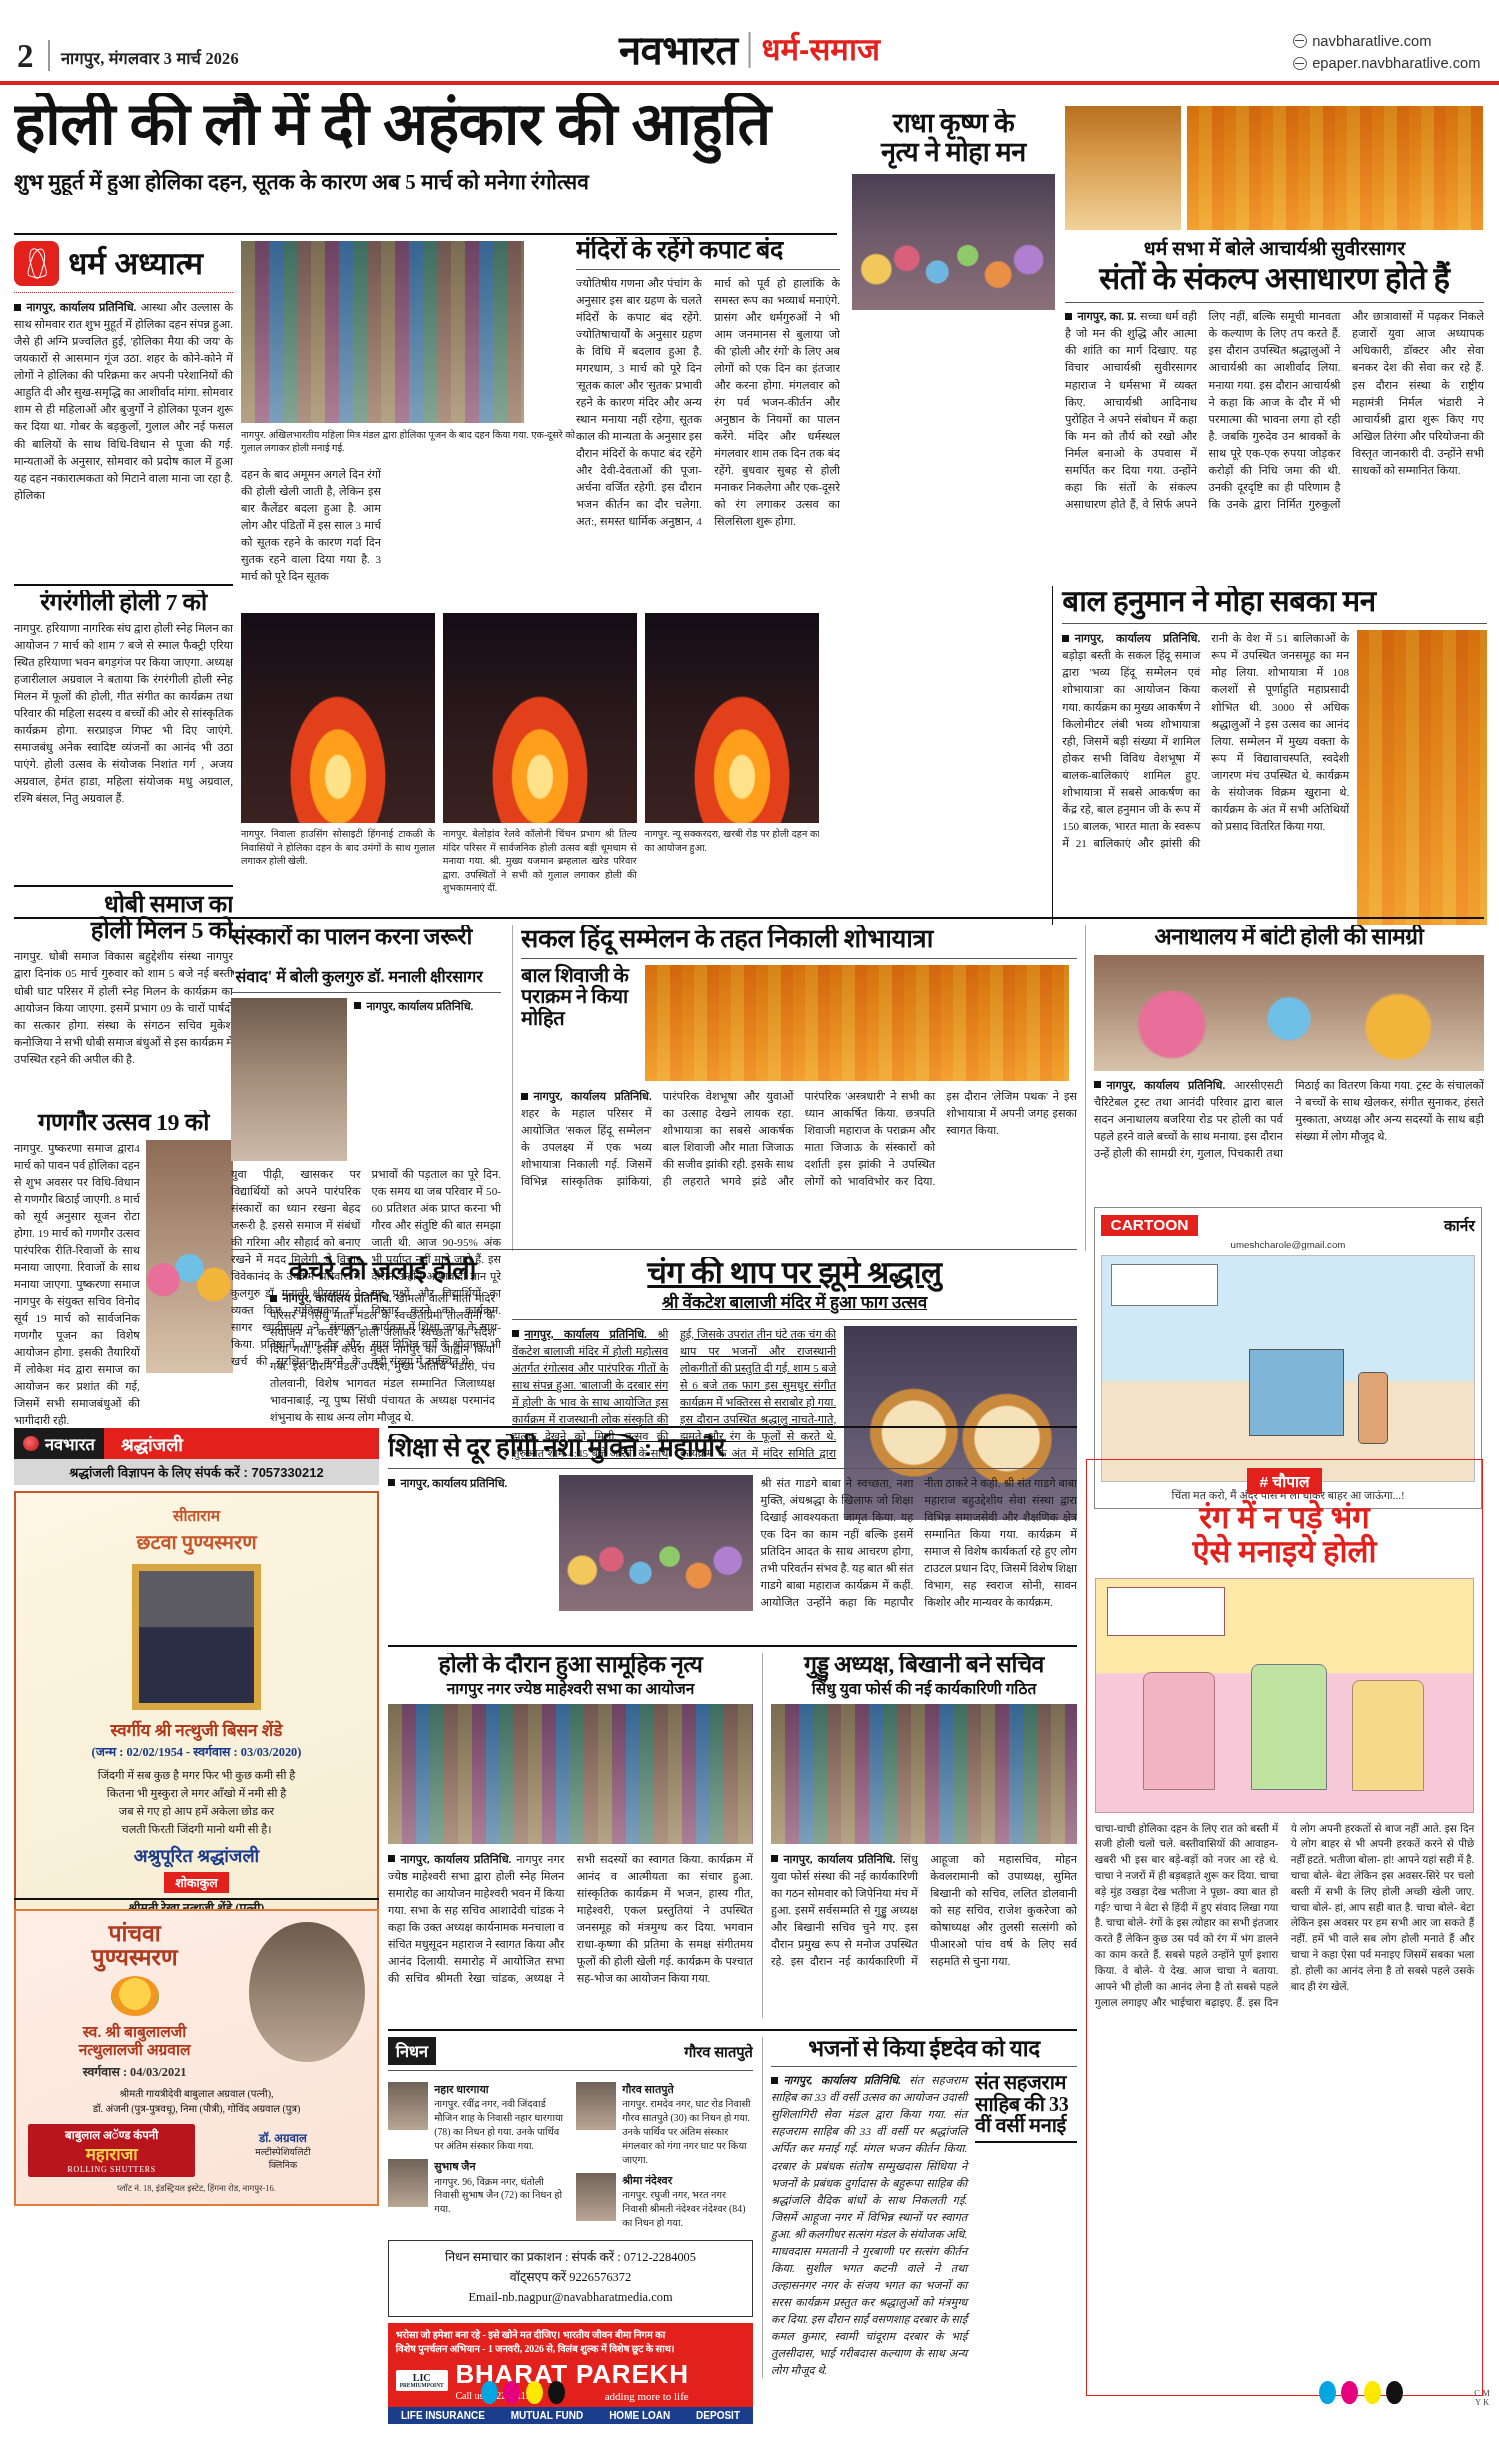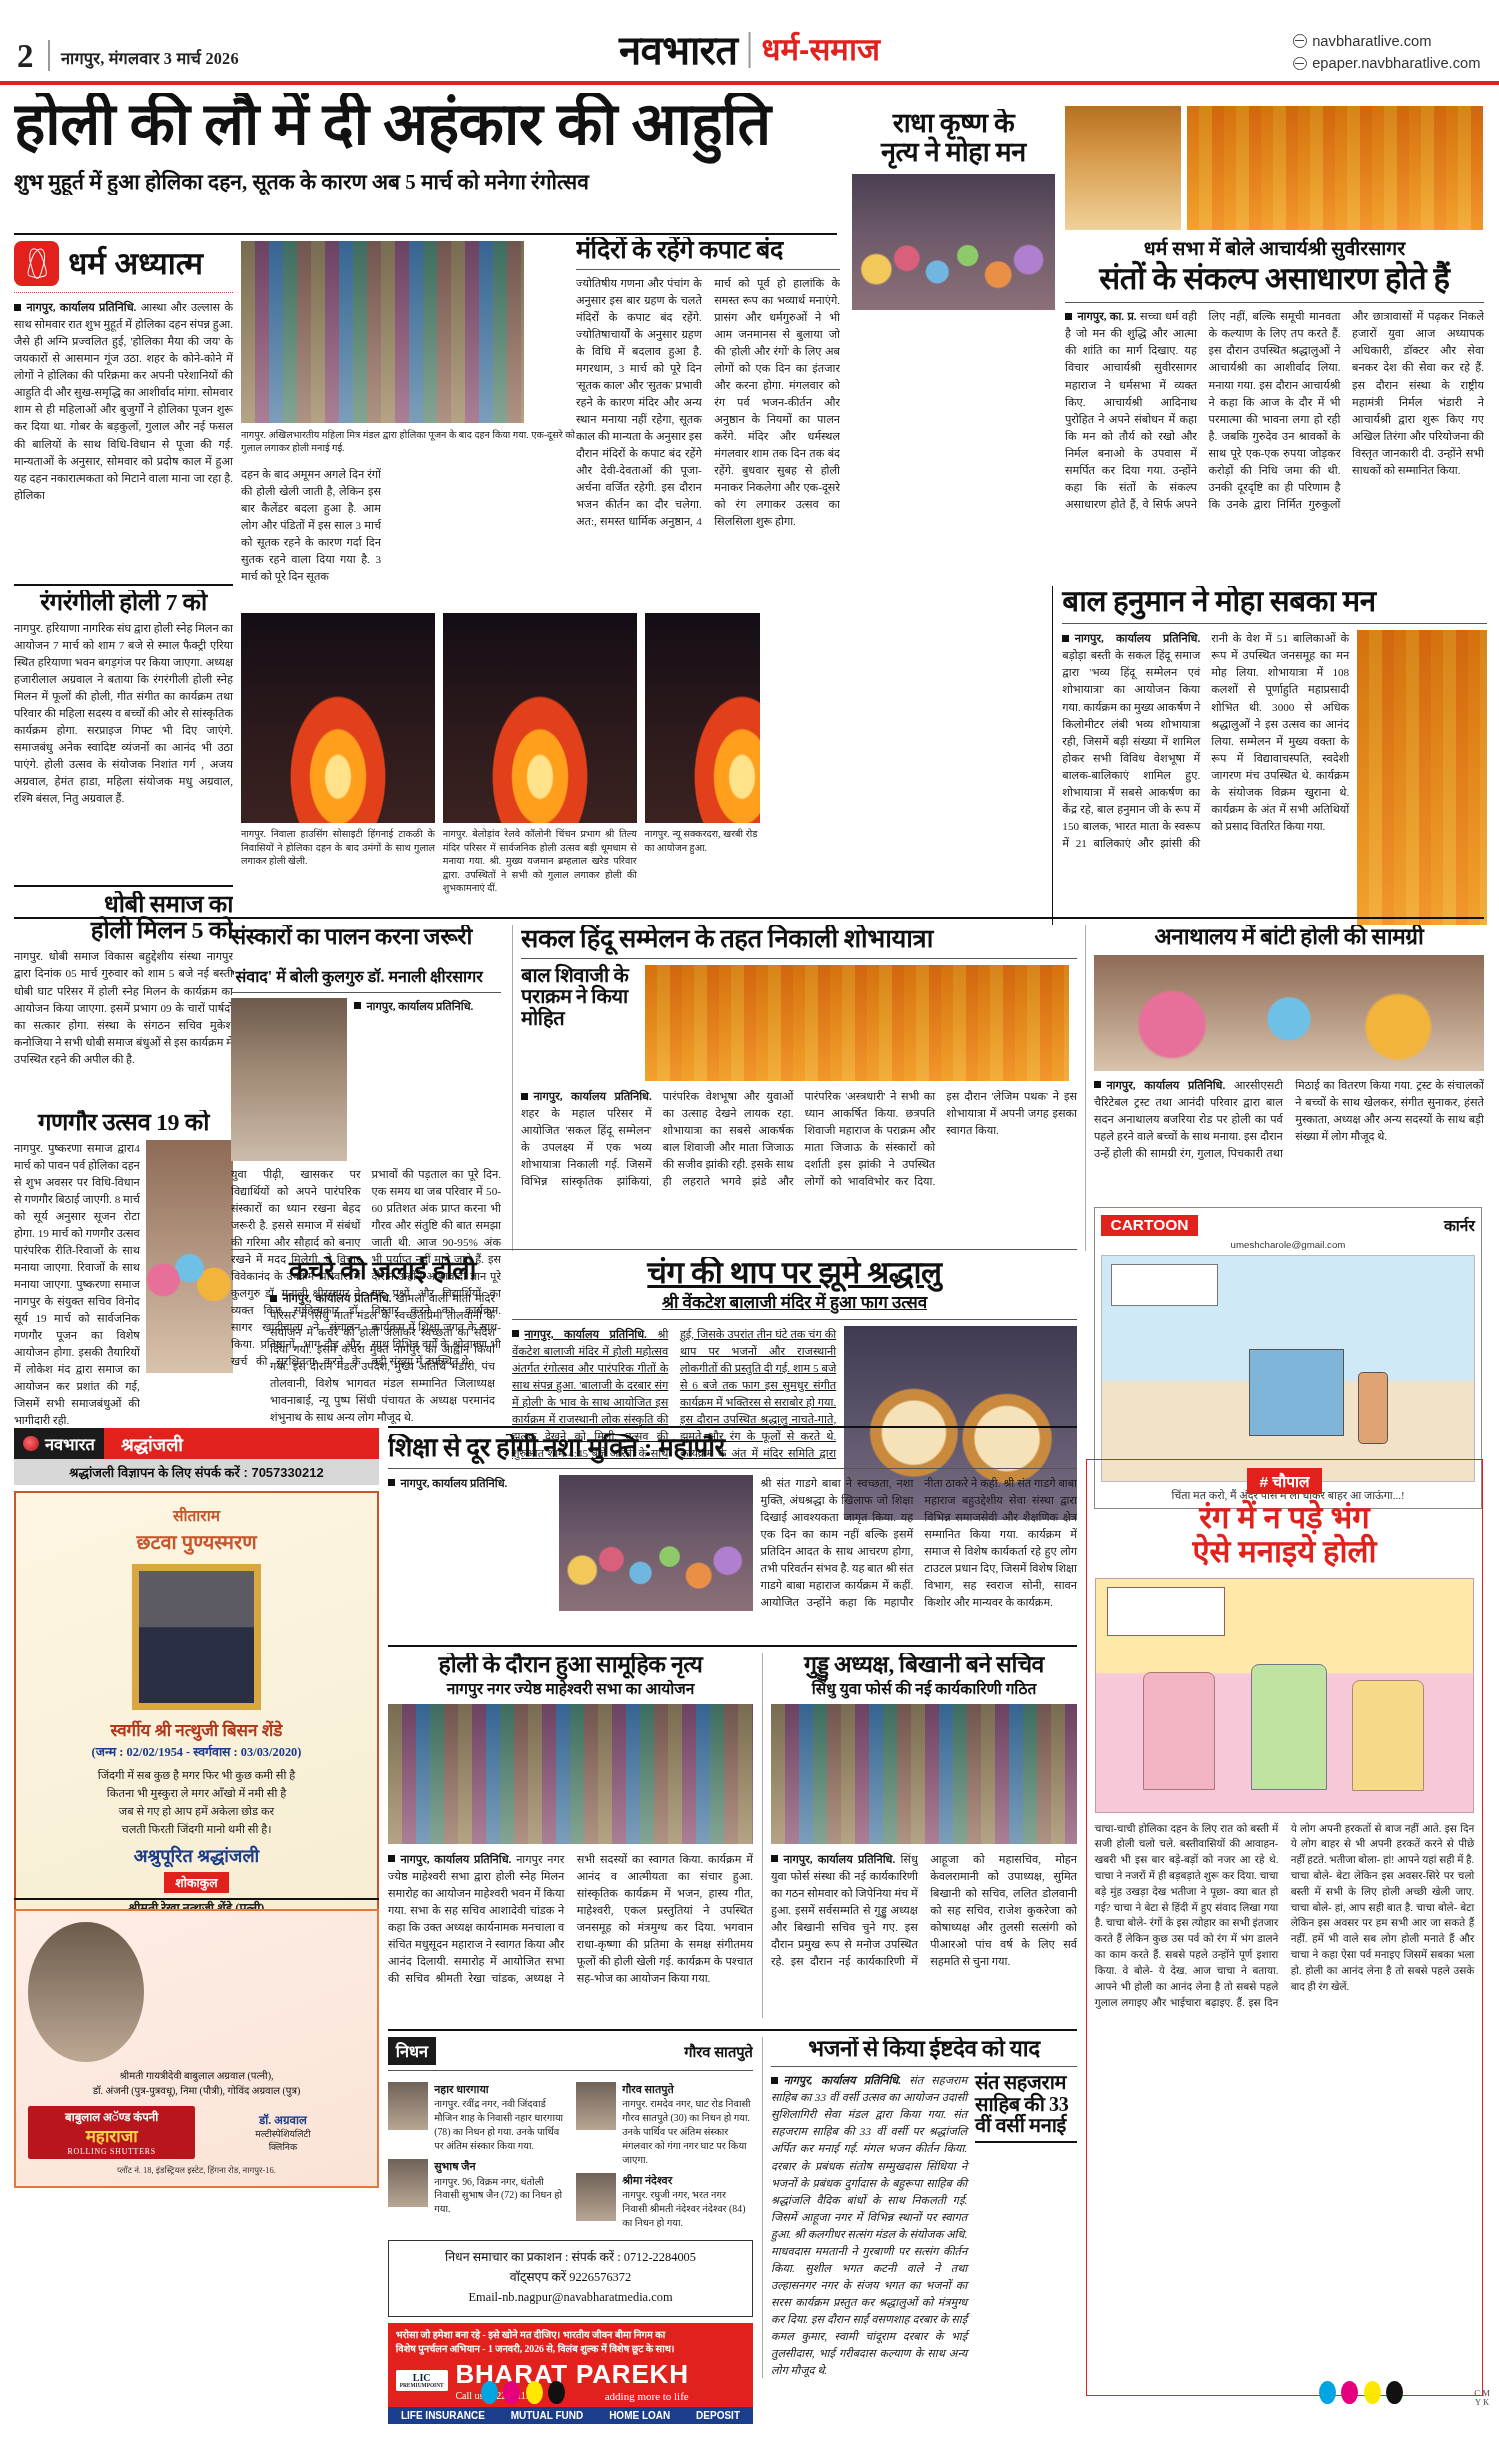--- a/index.html
+++ b/index.html
@@ -231,21 +231,21 @@
   </div>
 
   <div class="blk" style="left:14px;top:1110px;width:219px;">
     <div class="hl" style="font-size:24px;text-align:center;">गणगौर उत्सव 19 को</div>
     <div style="display:flex;gap:6.2px;margin-top:4.7px;">
       <div class="body" style="flex:1;">नागपुर. पुष्करणा समाज द्वारा4 मार्च को पावन पर्व होलिका दहन से शुभ अवसर पर विधि-विधान से गणगौर बिठाई जाएगी. 8 मार्च को सूर्य अनुसार सूजन रोटा होगा. 19 मार्च को गणगौर उत्सव पारंपरिक रीति-रिवाजों के साथ मनाया जाएगा. रिवाजों के साथ मनाया जाएगा. पुष्करणा समाज नागपुर के संयुक्त सचिव विनोद सूर्य 19 मार्च को सार्वजनिक गणगौर पूजन का विशेष आयोजन होगा. इसकी तैयारियों में लोकेश मंद द्वारा समाज का आयोजन कर प्रशांत की गई, जिसमें सभी समाजबंधुओं की भागीदारी रही.</div>
       <div class="ph kids" style="width:87px;height:233px;flex:0 0 auto;"></div>
     </div>
   </div>
 
-  <div class="blk" style="left:241px;top:613px;width:519px;">
+  <div class="blk" style="left:241px;top:613px;width:578px;">
     <div style="display:flex;gap:7.8px;">
       <div style="width:194px;">
         <div class="ph fire" style="width:194px;height:210px;"></div>
         <div class="cap" style="margin-top:3.9px;">नागपुर. निवाला हाउसिंग सोसाइटी हिंगनाई टाकळी के निवासियों ने होलिका दहन के बाद उमंगों के साथ गुलाल लगाकर होली खेली.</div>
       </div>
       <div style="width:194px;">
         <div class="ph fire" style="width:194px;height:210px;"></div>
         <div class="cap" style="margin-top:3.9px;">नागपुर. बेलोड़ांव रेलवे कॉलोनी चिंचन प्रभाग श्री तिल्य मंदिर परिसर में सार्वजनिक होली उत्सव बड़ी धूमधाम से मनाया गया. श्री. मुख्य यजमान ब्रम्हलाल खरेड परिवार द्वारा. उपस्थितों ने सभी को गुलाल लगाकर होली की शुभकामनाएं दीं.</div>
       </div>
       <div style="width:194px;">
@@ -372,20 +372,28 @@
       <div class="fam" style="font-weight:600;">राहित्या मंगेश शेंडे (पोती)</div>
       <div class="fam" style="font-weight:700;">समस्त शेंडे परिवार, मोहिते परिवार, मनीष नगर, नागपुर</div>
     </div>
   </div>
 
   <div class="rule-h" style="position:absolute;left:14px;top:1898px;width:365px;"></div>
 
   <div class="blk" style="left:14px;top:1909px;width:365px;">
     <div class="memo2">
       <div style="display:flex;align-items:flex-start;gap:7.8px;">
+        <div style="flex:1;text-align:center;">
+          <div class="occ" style="white-space:pre-line;">पांचवा
+पुण्यस्मरण</div>
+          <div style="width:48px;height:40px;margin:6.2px auto;border-radius:50%;background:radial-gradient(circle at 50% 45%,#ffd24a 0 48%,#f0981f 49% 72%,#5fa23c 73%);"></div>
+          <div class="nm" style="white-space:pre-line;">स्व. श्री बाबुलालजी
+नत्थुलालजी अग्रवाल</div>
+          <div class="dt">स्वर्गवास : 04/03/2021</div>
+        </div>
         <div class="oval"></div>
       </div>
       <div style="font-size:10px;text-align:center;margin-top:6.2px;white-space:pre-line;line-height:1.5;">श्रीमती गायत्रीदेवी बाबुलाल अग्रवाल (पत्नी),
 डॉ. अंजनी (पुत्र-पुत्रवधू), निमा (पौत्री), गोविंद अग्रवाल (पुत्र)</div>
       <div style="display:flex;align-items:center;gap:6.2px;margin-top:7.8px;">
         <div style="flex:1;background:#b8151c;color:#fff;text-align:center;padding:3.1px 1.6px;border-radius:2.3px;">
           <div style="font-weight:900;font-size:11.6px;">बाबुलाल अॅण्ड कंपनी</div>
           <div style="font-weight:900;font-size:17px;color:#ffd24a;">महाराजा</div>
           <div style="font-size:7.8px;letter-spacing:0.8px;">ROLLING SHUTTERS</div>
         </div>

